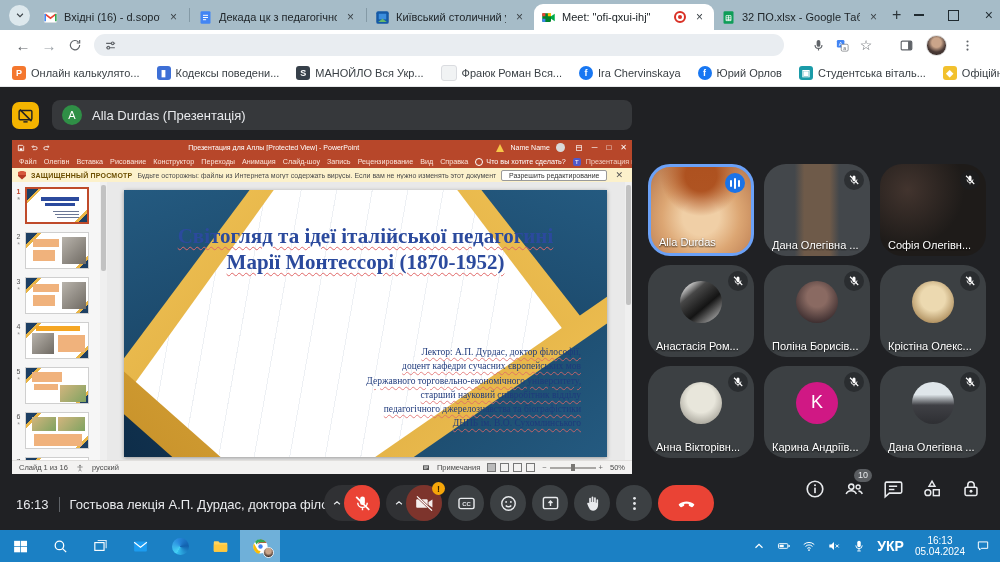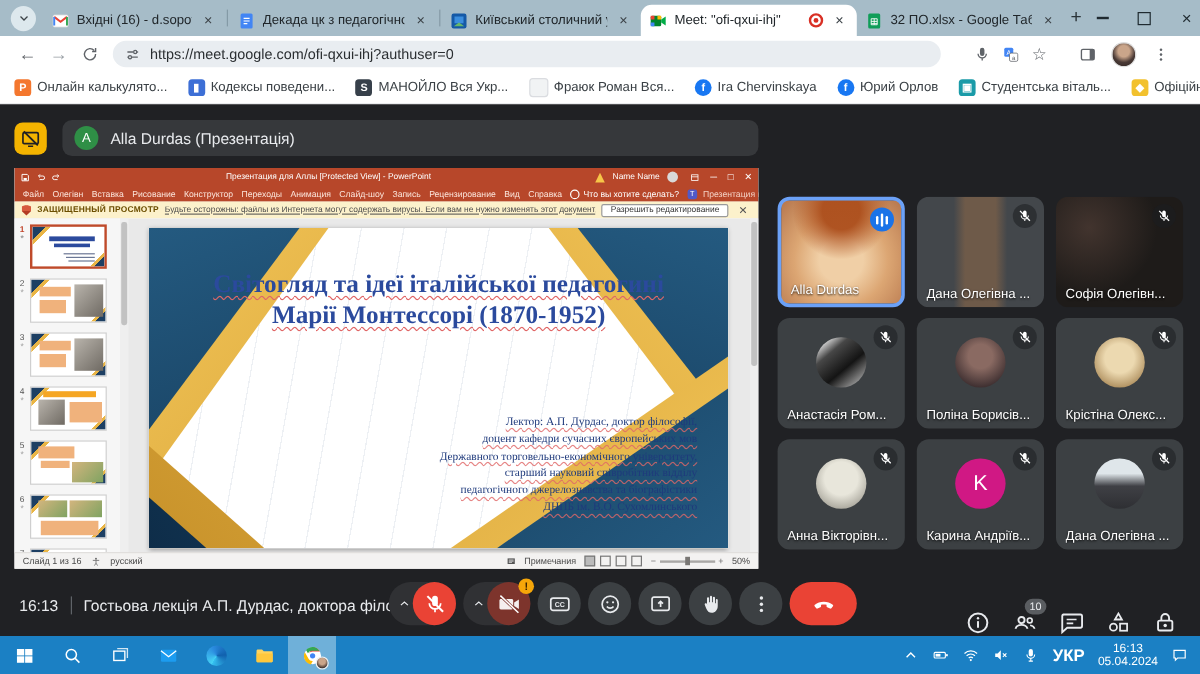--- a/index.html
+++ b/index.html
@@ -118,21 +118,21 @@
   .pstatus .ps-right{margin-left:auto;display:flex;align-items:center;gap:7px;}
   .viewics{display:flex;gap:4px;}
   .viewics i{width:7px;height:7px;border:1px solid #777;display:block;}
   .viewics i.f{background:#bbb;}
   .zslider{display:flex;align-items:center;gap:3px;color:#666;}
   .ztrack{position:relative;width:46px;height:2px;background:#a9a7a5;}
   .zknob{position:absolute;left:21px;top:-2.5px;width:4px;height:7px;background:#797774;}
 
   
   .tiles{position:absolute;left:648px;top:77px;display:grid;grid-template-columns:repeat(3,106px);grid-auto-rows:92px;gap:9px 10px;}
-  .tile{position:relative;border-radius:10px;background:#3c4043;overflow:hidden;box-sizing:border-box;}
+  .tile{position:relative;border-radius:22px;background:#3c4043;overflow:hidden;box-sizing:border-box;}
   .tile.speaking{border:3px solid #6ba1f7;}
   .sv1{background:radial-gradient(circle at 50% 10%,rgba(172,78,28,.95) 0 17%,rgba(172,78,28,0) 44%),
                   radial-gradient(circle at 50% 58%,#f0cfa6 0 26%,#dca673 55%,#b5754c 100%);}
   .sv2{background:linear-gradient(90deg,#43474b 0 29%,#6e5a49 38% 62%,#43474b 71%),#3e4246;}
   .sv3{background:radial-gradient(circle at 26% 28%,rgba(150,110,95,.3),rgba(0,0,0,0) 55%),#1e1b19;}
   .chip{position:absolute;top:6px;right:6px;width:20px;height:20px;border-radius:50%;background:rgba(28,29,32,.55);display:grid;place-items:center;}
   .chip svg{width:12px;height:12px;}
   .chip.speak{background:#1a73e8;display:flex;align-items:center;justify-content:center;gap:1.5px;}
   .chip.speak i{display:block;width:2.2px;border-radius:2px;background:#fff;}
   .pname{position:absolute;left:8px;bottom:5px;font-size:11px;font-weight:500;color:#fff;text-shadow:0 1px 2px rgba(0,0,0,.9);white-space:nowrap;max-width:92px;overflow:hidden;}
@@ -151,21 +151,21 @@
   .mtitle{font-size:13px;max-width:255px;white-space:nowrap;overflow:hidden;}
   .mcontrols{position:absolute;left:324px;top:7px;display:flex;align-items:center;gap:6px;}
   .grp{display:flex;align-items:center;background:#303134;border-radius:19px;padding-left:5px;}
   .chev{width:15px;display:grid;place-items:center;}
   .cbtn{width:36px;height:36px;border-radius:50%;background:#3c4043;display:grid;place-items:center;position:relative;}
   .cbtn svg{width:19px;height:19px;}
   .cbtn.red{background:#ea4335;}
   .cbtn.cam{background:#7d342c;}
   .badge-excl{position:absolute;top:-3px;right:-3px;width:13px;height:13px;border-radius:50%;background:#f6a609;color:#3b2300;font-size:9px;font-weight:bold;display:grid;place-items:center;}
   .cbtn.end{width:56px;border-radius:19px;background:#ea4335;}
-  .mright{position:absolute;right:18px;top:0;height:52px;display:flex;align-items:center;gap:17px;margin-top:15px;}
+  .mright{position:absolute;right:18px;top:0;height:52px;display:flex;align-items:flex-start;gap:17px;}
   .mric{position:relative;width:22px;height:22px;}
   .mric svg{width:22px;height:22px;}
   .cntbadge{position:absolute;top:-9px;right:-7px;background:#5a5d61;border-radius:8px;padding:0 4px;font-size:9px;line-height:13px;color:#e8eaed;}
 
   
   .taskbar{position:absolute;top:530px;left:0;width:1000px;height:32px;background:#1b80c4;display:flex;align-items:center;color:#fff;}
   .tbtn{width:40px;height:32px;display:grid;place-items:center;flex:0 0 auto;position:relative;}
   .tbtn svg{width:17px;height:17px;}
   .tbtn.active-app{background:rgba(215,235,245,.45);}
   .edgeico{width:17px;height:17px;border-radius:50%;background:conic-gradient(from 210deg,#45d3f5,#2a8ade 35%,#1161ae 65%,#35c1f1);}
@@ -267,21 +267,20 @@
           <path d="M18 7A8 8 0 1 0 20 12" fill="none" stroke="#5f6368" stroke-width="2"></path>
           <path d="M20 3.5v5h-5" fill="none" stroke="#5f6368" stroke-width="2"></path>
         </svg>
     </div>
     <div class="addr">
       <svg width="13" height="13" viewBox="0 0 24 24">
           <path d="M4 8h9M19 8h1.5M4 16h1.5M11 16h9" stroke="#5f6368" stroke-width="2" fill="none"></path>
           <circle cx="16" cy="8" r="2.4" fill="none" stroke="#5f6368" stroke-width="2"></circle>
           <circle cx="8" cy="16" r="2.4" fill="none" stroke="#5f6368" stroke-width="2"></circle>
         </svg>
-      <span class="urltext">https://meet.google.com/ofi-qxui-ihj?authuser=0</span>
     </div>
     <div class="tbicon" style="margin-left:22px;">
       <svg viewBox="0 0 24 24">
           <path d="M12 14a3 3 0 0 0 3-3V6a3 3 0 0 0-6 0v5a3 3 0 0 0 3 3z" fill="#5f6368"></path>
           <path d="M6.5 11a5.5 5.5 0 0 0 11 0M12 16.5V20" fill="none" stroke="#5f6368" stroke-width="1.8"></path>
         </svg>
     </div>
     <div class="tbicon">
       <svg viewBox="0 0 24 24">
           <rect x="3" y="3" width="12" height="12" rx="2" fill="#4285f4"></rect>

